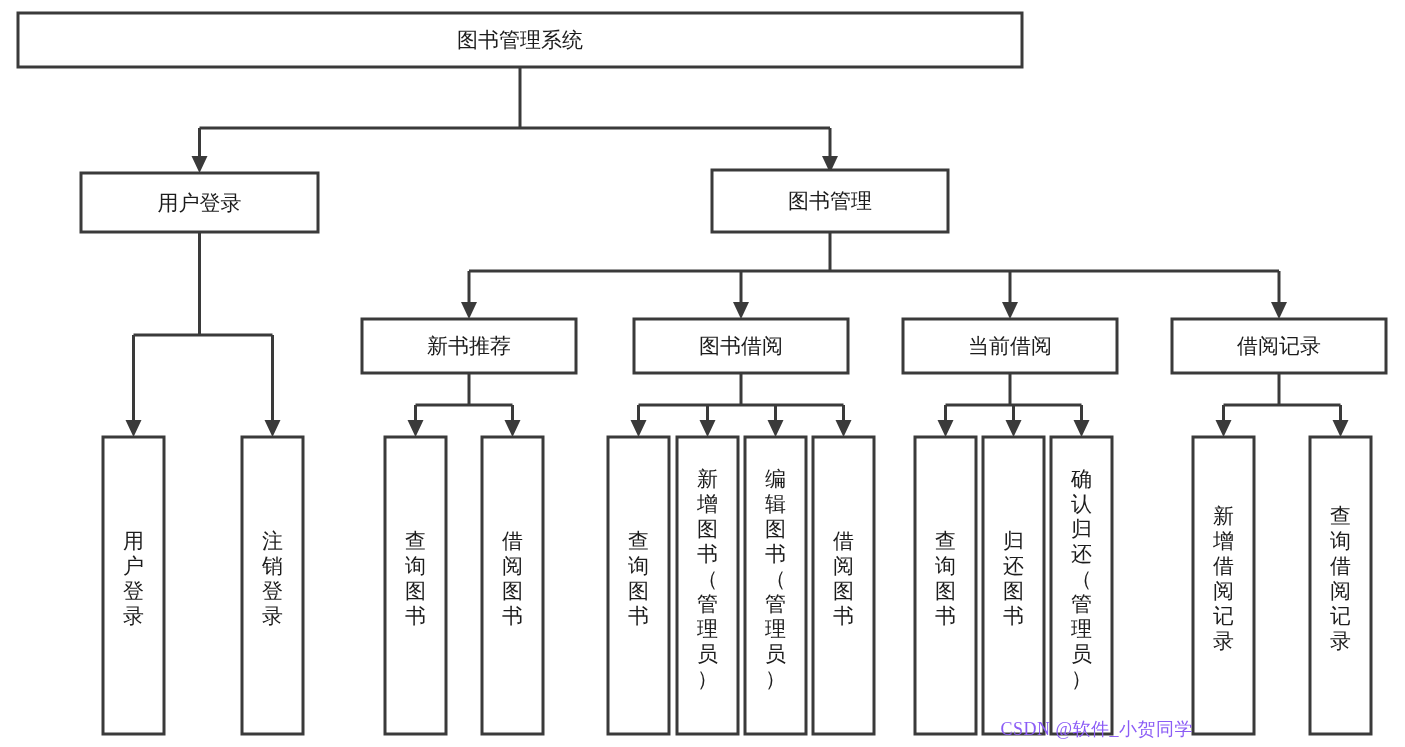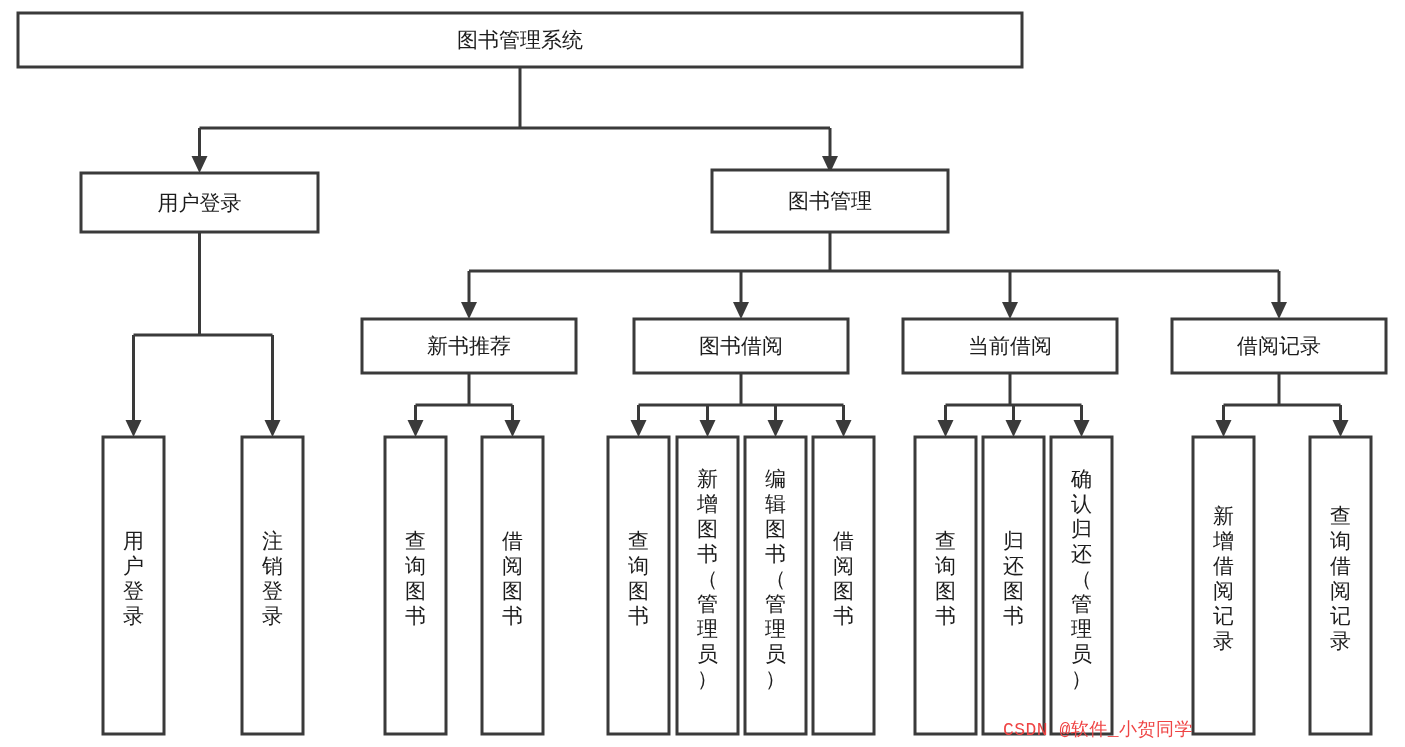--- a/index.html
+++ b/index.html
@@ -54,23 +54,23 @@
   .node-label-vertical {
     fill: #1c1c1c;
     font-family: "DejaVu Sans", "Liberation Sans", sans-serif;
     font-size: 21px;
     text-anchor: middle;
   }
   .watermark {
     position: absolute;
     right: 12px;
     bottom: 6px;
-    font-family: Liberation Mono, monospace;
+    font-family: Liberation Serif, serif;
     font-size: 18px;
-    color: #ef4444;
+    color: #8b5cf6;
     letter-spacing: 0.5px;
     white-space: nowrap;
     user-select: none;
     pointer-events: none;
   }
 </style>
 </head>
 <body>
 
 <div id="diagram-root">

